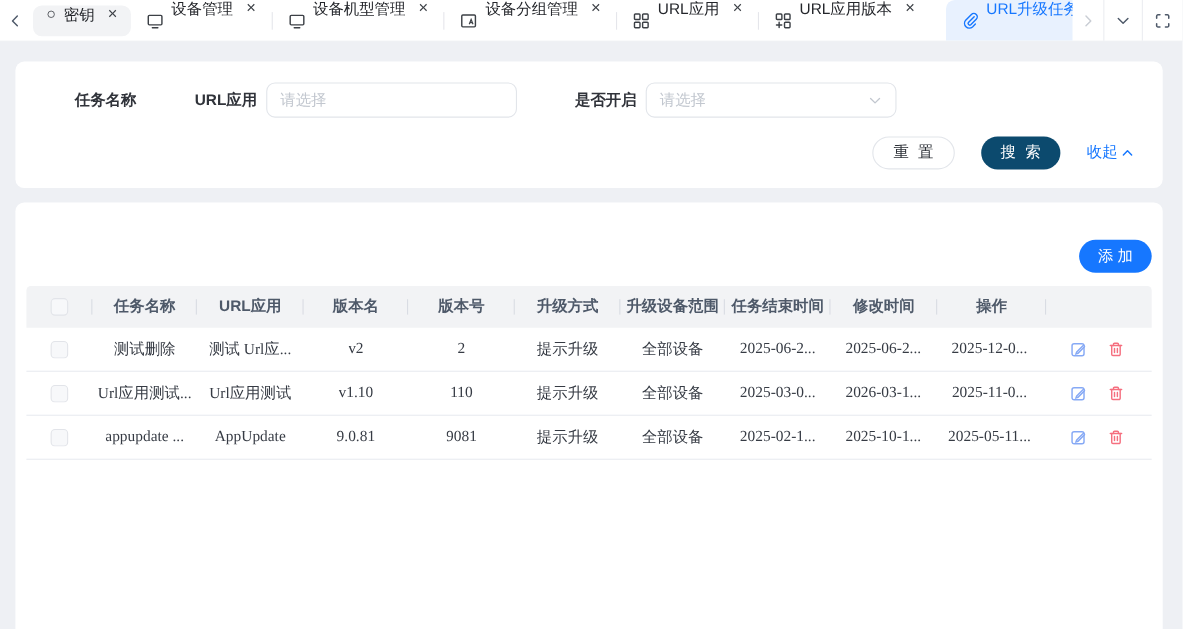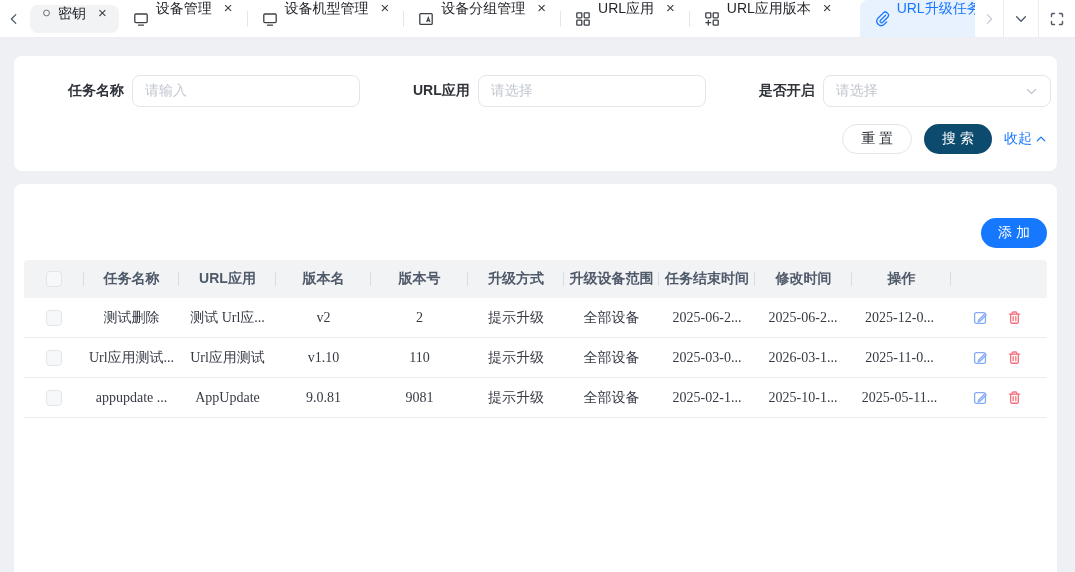--- a/index.html
+++ b/index.html
@@ -27,21 +27,21 @@
 
   
   .panel{background:#fff;border-radius:8px;}
   .filter-panel{margin:18px 18px 0 14px;padding:19px 0 17px 0;}
   .filter-fields{display:flex;gap:53px;padding-left:54px;}
   .field{display:flex;align-items:center;gap:8px;}
   .field label{font-weight:600;color:#30333a;white-space:nowrap;}
   .control{width:228px;height:32px;border:1px solid #e2e5ea;border-radius:8px;display:flex;align-items:center;padding:0 12px;background:#fff;cursor:text;}
   .control.select{cursor:pointer;justify-content:space-between;}
   .placeholder{color:#c2c7cf;}
-  .filter-actions{display:flex;justify-content:flex-end;align-items:center;gap:12px;margin-top:17px;padding-right:10px;}
+  .filter-actions{display:flex;justify-content:flex-end;align-items:center;gap:24px;margin-top:17px;padding-right:26px;font-family:Liberation Mono, monospace;}
   .btn{height:30px;padding:0 18px;border-radius:16px;display:flex;align-items:center;justify-content:center;cursor:pointer;font-size:14px;border:none;font-family:inherit;}
   .btn-reset{background:#fff;border:1px solid #e2e5ea;color:#2b2f36;}
   .btn-search{background:#0c4a6e;color:#fff;}
   .collapse-link{color:#1677ff;display:flex;align-items:center;gap:3px;cursor:pointer;}
 
   
   .table-panel{margin:13px 18px 0 14px;padding:10px;height:400px;}
   .toolbar{display:flex;justify-content:flex-end;margin:24px 0 12px;}
   .btn-add{background:#1677ff;color:#fff;border-radius:15px;height:30px;padding:0 17px;}
 
@@ -171,23 +171,20 @@
           <path d="M5.5 2.5 H3.7 a1.2 1.2 0 0 0 -1.2 1.2 V5.5 M10.5 2.5 h1.8 a1.2 1.2 0 0 1 1.2 1.2 V5.5 M13.5 10.5 v1.8 a1.2 1.2 0 0 1 -1.2 1.2 H10.5 M2.5 10.5 v1.8 a1.2 1.2 0 0 0 1.2 1.2 H5.5"></path>
         </svg>
     </div>
   </div>
 </div>
 
 <div class="panel filter-panel">
   <div class="filter-fields">
     <div class="field">
       <label>任务名称</label>
-      <div class="control">
-        <span class="placeholder">请输入</span>
-      </div>
     </div>
     <div class="field">
       <label>URL应用</label>
       <div class="control select">
         <span class="placeholder">请选择</span>
       </div>
     </div>
     <div class="field">
       <label>是否开启</label>
       <div class="control select">

